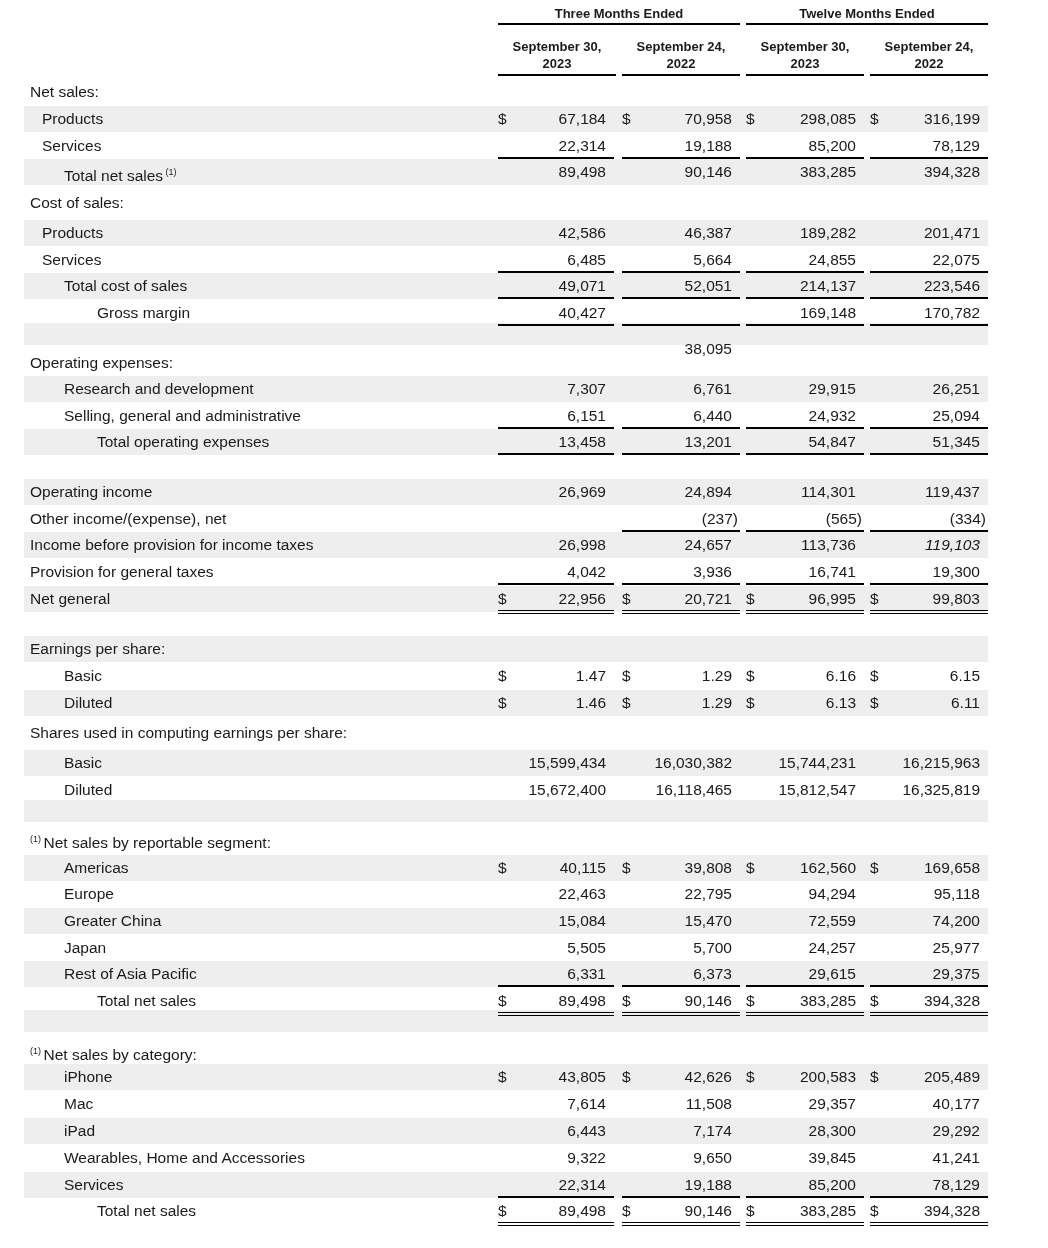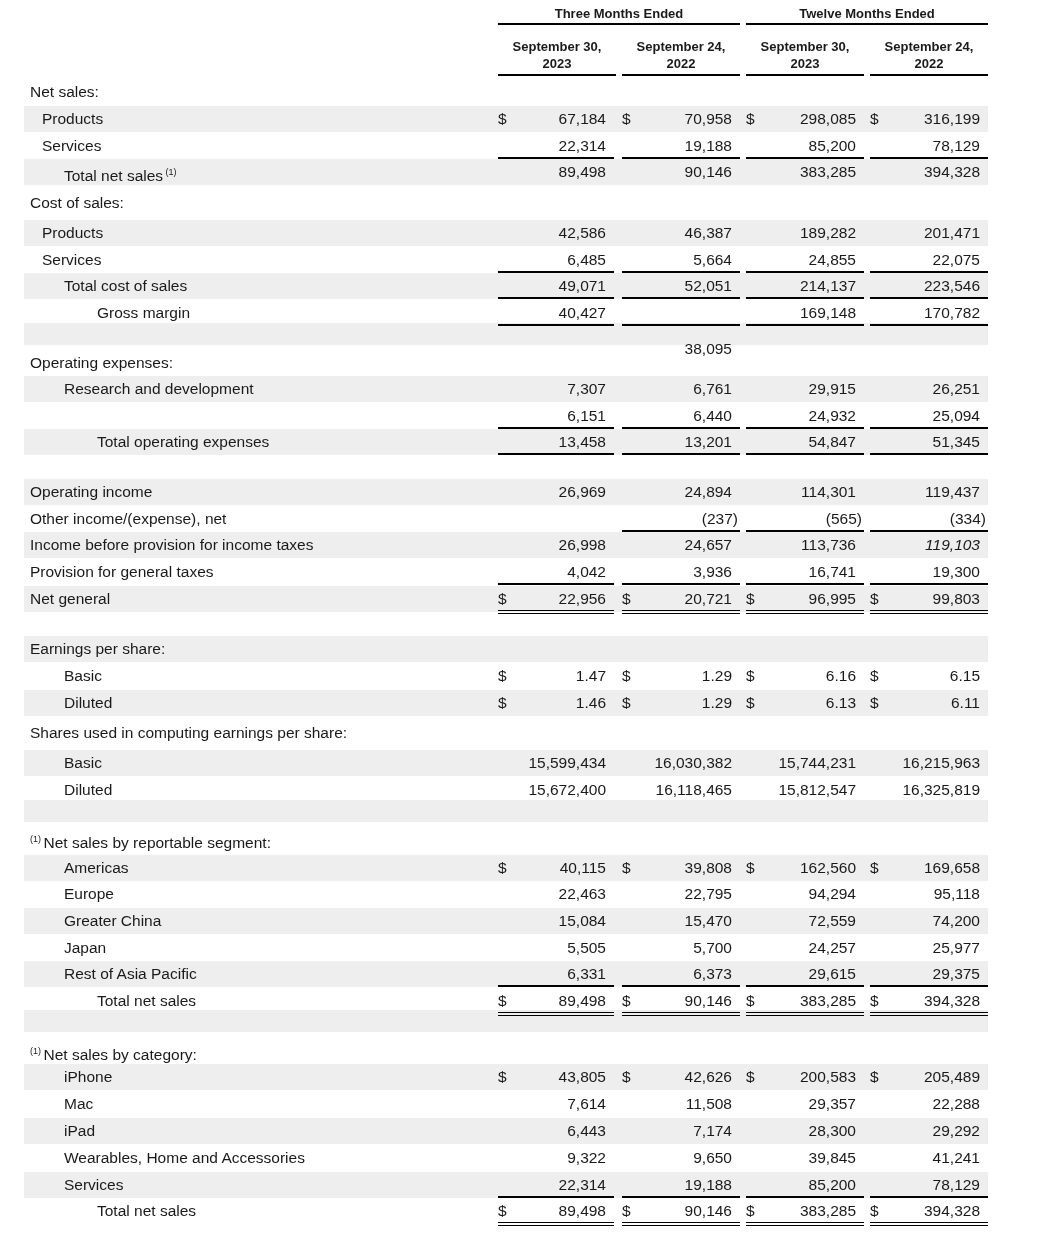--- a/index.html
+++ b/index.html
@@ -179,20 +179,21 @@
         <span class="num" style="right: 8px;">6,761</span>
       </div>
       <div class="cell" style="left: 722px; width: 118px;">
         <span class="num" style="right: 8px;">29,915</span>
       </div>
       <div class="cell" style="left: 846px; width: 118px;">
         <span class="num" style="right: 8px;">26,251</span>
       </div>
     </div>
     <div class="row" style="top: 403px;">
+      <span class="label" style="left: 40px;">Selling, general and administrative</span>
       <div class="cell ul" style="left: 474px; width: 116px;">
         <span class="num" style="right: 8px;">6,151</span>
       </div>
       <div class="cell ul" style="left: 598px; width: 118px;">
         <span class="num" style="right: 8px;">6,440</span>
       </div>
       <div class="cell ul" style="left: 722px; width: 118px;">
         <span class="num" style="right: 8px;">24,932</span>
       </div>
       <div class="cell ul" style="left: 846px; width: 118px;">
@@ -495,21 +496,21 @@
       <div class="cell" style="left: 474px; width: 116px;">
         <span class="num" style="right: 8px;">7,614</span>
       </div>
       <div class="cell" style="left: 598px; width: 118px;">
         <span class="num" style="right: 8px;">11,508</span>
       </div>
       <div class="cell" style="left: 722px; width: 118px;">
         <span class="num" style="right: 8px;">29,357</span>
       </div>
       <div class="cell" style="left: 846px; width: 118px;">
-        <span class="num" style="right: 8px;">22,288</span>
+        <span class="num" style="right: 8px;">40,177</span>
       </div>
     </div>
     <div class="row gray" style="top: 1118px;">
       <span class="label" style="left: 40px;">iPad</span>
       <div class="cell" style="left: 474px; width: 116px;">
         <span class="num" style="right: 8px;">6,443</span>
       </div>
       <div class="cell" style="left: 598px; width: 118px;">
         <span class="num" style="right: 8px;">7,174</span>
       </div>

